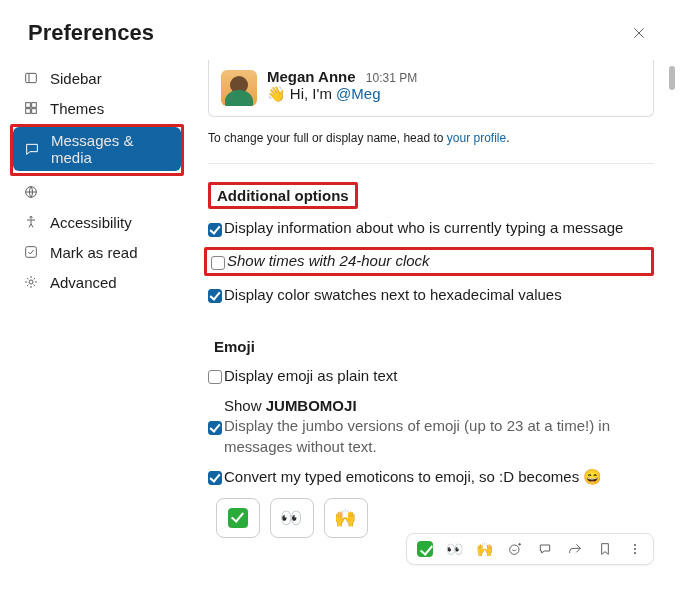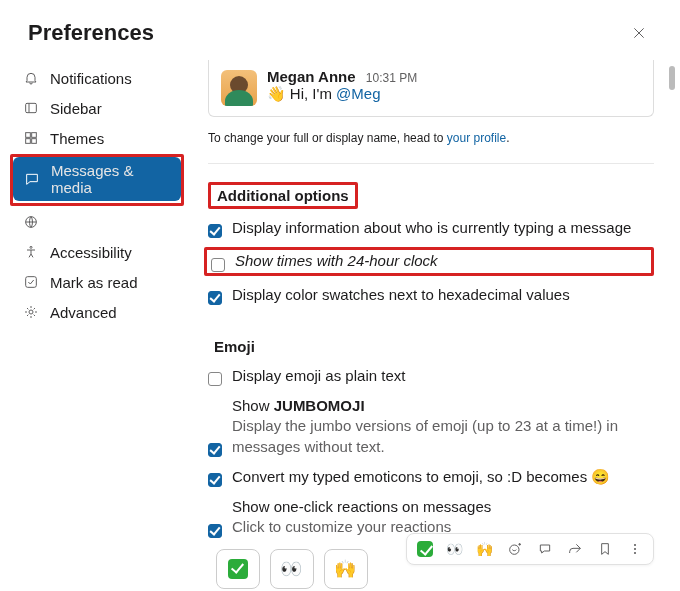--- a/index.html
+++ b/index.html
@@ -117,22 +117,22 @@
   .section-title {
     font-weight: 800;
     font-size: 15px;
     margin: 0 0 8px 16px;
     display:inline-block;
     padding: 2px 6px;
   }
   .opt-list { margin-left:16px; }
   .opt-row {
     display:flex;
-    gap:10px;
-    align-items:flex-end;
+    gap:2px;
+    align-items:center;
     margin-bottom: 8px;
     padding: 1px 0;
   }
   .opt-row.highlight-red { padding: 1px 4px; margin-left:-4px;font-style:italic;}
   .chk {
     width:14px; height:14px;
     border:1.5px solid #868686;
     border-radius:3px;
     margin-top:3px;
     flex-shrink:0;
@@ -203,28 +203,20 @@
         <path d="M5 5l14 14M19 5L5 19"></path>
       </svg>
   </div>
 </div>
 
 <div class="body">
   <div class="sidebar">
     <div class="nav-item">
       <span class="icon">
           <svg class="svgico" viewBox="0 0 24 24">
-            <path d="M6 16V11a6 6 0 1112 0v5l1.5 2H4.5L6 16zM10 19a2 2 0 004 0"></path>
-          </svg>
-        </span>
-      <span>Notifications</span>
-    </div>
-    <div class="nav-item">
-      <span class="icon">
-          <svg class="svgico" viewBox="0 0 24 24">
             <rect x="4" y="5" width="16" height="14" rx="2"></rect>
             <path d="M9 5v14"></path>
           </svg>
         </span>
       <span>Sidebar</span>
     </div>
     <div class="nav-item">
       <span class="icon">
           <svg class="svgico" viewBox="0 0 24 24">
             <rect x="4" y="4" width="7" height="7"></rect>
@@ -335,27 +327,20 @@
           <span class="chk checked"></span>
           <span class="opt-label">
             <span>Show </span><span class="bold">JUMBOMOJI</span><br>
             <span class="opt-sub">Display the jumbo versions of emoji (up to 23 at a time!) in messages without text.</span>
           </span>
         </div>
         <div class="opt-row">
           <span class="chk checked"></span>
           <span class="opt-label">Convert my typed emoticons to emoji, so :D becomes 😄</span>
         </div>
-        <div class="opt-row">
-          <span class="chk checked"></span>
-          <span class="opt-label">
-            <span>Show one-click reactions on messages</span><br>
-            <span class="opt-sub">Click to customize your reactions</span>
-          </span>
-        </div>
       </div>
 
       <div class="emoji-boxes">
         <div class="emoji-box">
             <span class="green-check"></span>
           </div>
         <div class="emoji-box">
             <span>👀</span>
           </div>
         <div class="emoji-box">

